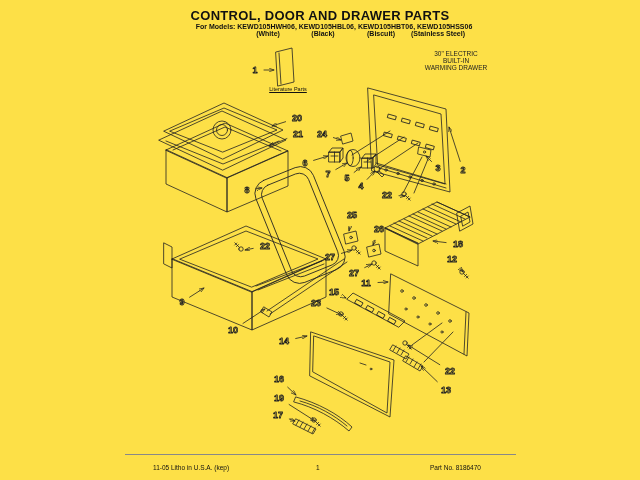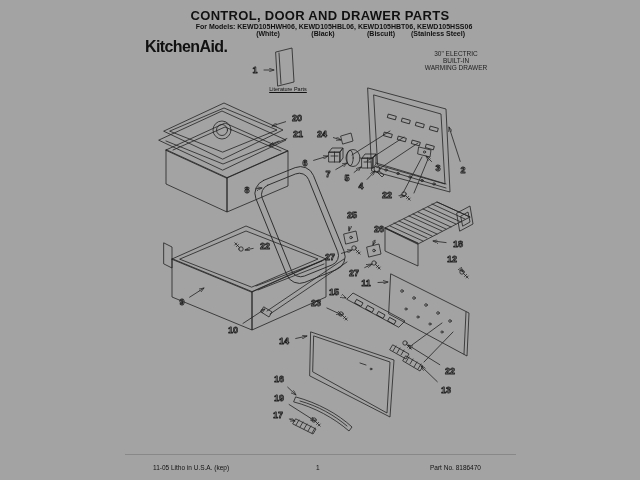--- a/index.html
+++ b/index.html
@@ -1,16 +1,16 @@
 <!DOCTYPE html>
 <html><head>
 <meta charset="utf-8">
 <style>
   html,body{margin:0;padding:0;background:#e8e8e8;}
-  .page{position:relative;width:640px;height:480px;background:#a3a3a3;overflow:hidden;
+  .page{position:relative;width:640px;height:480px;background:#fde047;overflow:hidden;
         font-family:"Liberation Sans",sans-serif;color:#111;}
   .abs{position:absolute;}
   .title{left:0;top:8px;width:640px;text-align:center;font-size:13px;font-weight:bold;letter-spacing:.3px;}
   .models{left:14px;top:23px;width:640px;text-align:center;font-size:7px;font-weight:bold;}
   .color-lbl{top:30px;font-size:7px;font-weight:bold;transform:translateX(-50%);white-space:nowrap;}
   .brand{left:145px;top:38px;font-size:16px;font-weight:bold;letter-spacing:-.6px;}
   .appliance{left:406px;top:51px;width:100px;text-align:center;font-size:6.5px;line-height:6.8px;color:#222;}
   .lit-caption{left:257px;top:86px;width:62px;text-align:center;font-size:5.5px;text-decoration:underline;}
   .footer-rule{left:125px;top:454px;width:391px;height:1px;background:#888;}
   .footer-left{left:153px;top:464px;font-size:6.5px;}
@@ -28,21 +28,20 @@
 <body>
 
 <div class="page">
 
   <div class="abs title">CONTROL, DOOR AND DRAWER PARTS</div>
   <div class="abs models">For Models: KEWD105HWH06, KEWD105HBL06, KEWD105HBT06, KEWD105HSS06</div>
   <span class="abs color-lbl" style="left:268px">(White)</span>
   <span class="abs color-lbl" style="left:323px">(Black)</span>
   <span class="abs color-lbl" style="left:381px">(Biscuit)</span>
   <span class="abs color-lbl" style="left:438px">(Stainless Steel)</span>
-  <div class="abs brand">KitchenAid.</div>
   <div class="abs appliance">
     <div>30" ELECTRIC</div>
     <div>BUILT-IN</div>
     <div>WARMING DRAWER</div>
   </div>
 
   <svg id="diagram" width="640" height="480" viewBox="0 0 640 480">
     <defs>
       <marker id="arw" markerWidth="7" markerHeight="5" refX="6.5" refY="2.5" orient="auto">
         <path d="M0,0 L6.5,2.5 L0,5 Z" fill="#111" stroke="none"></path>

